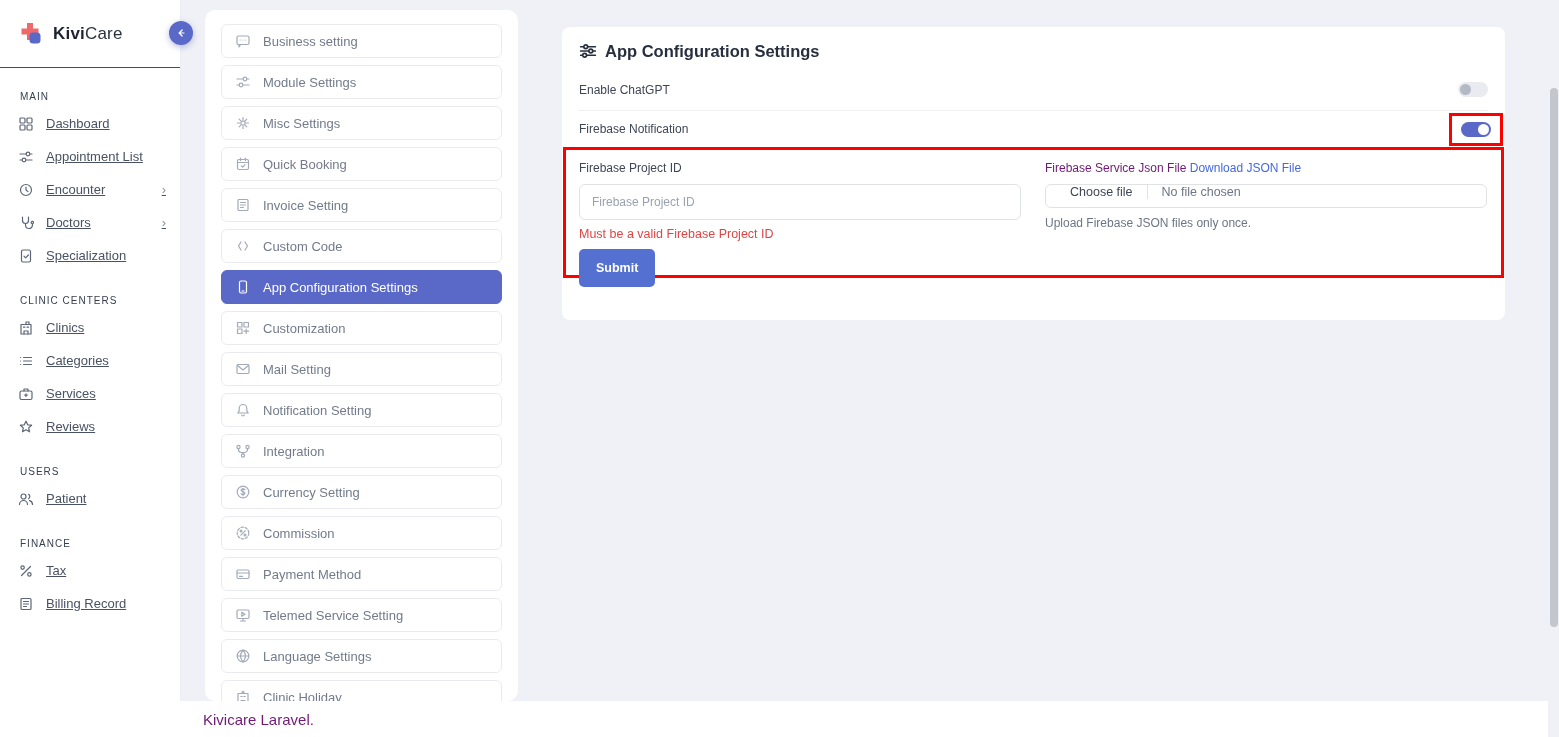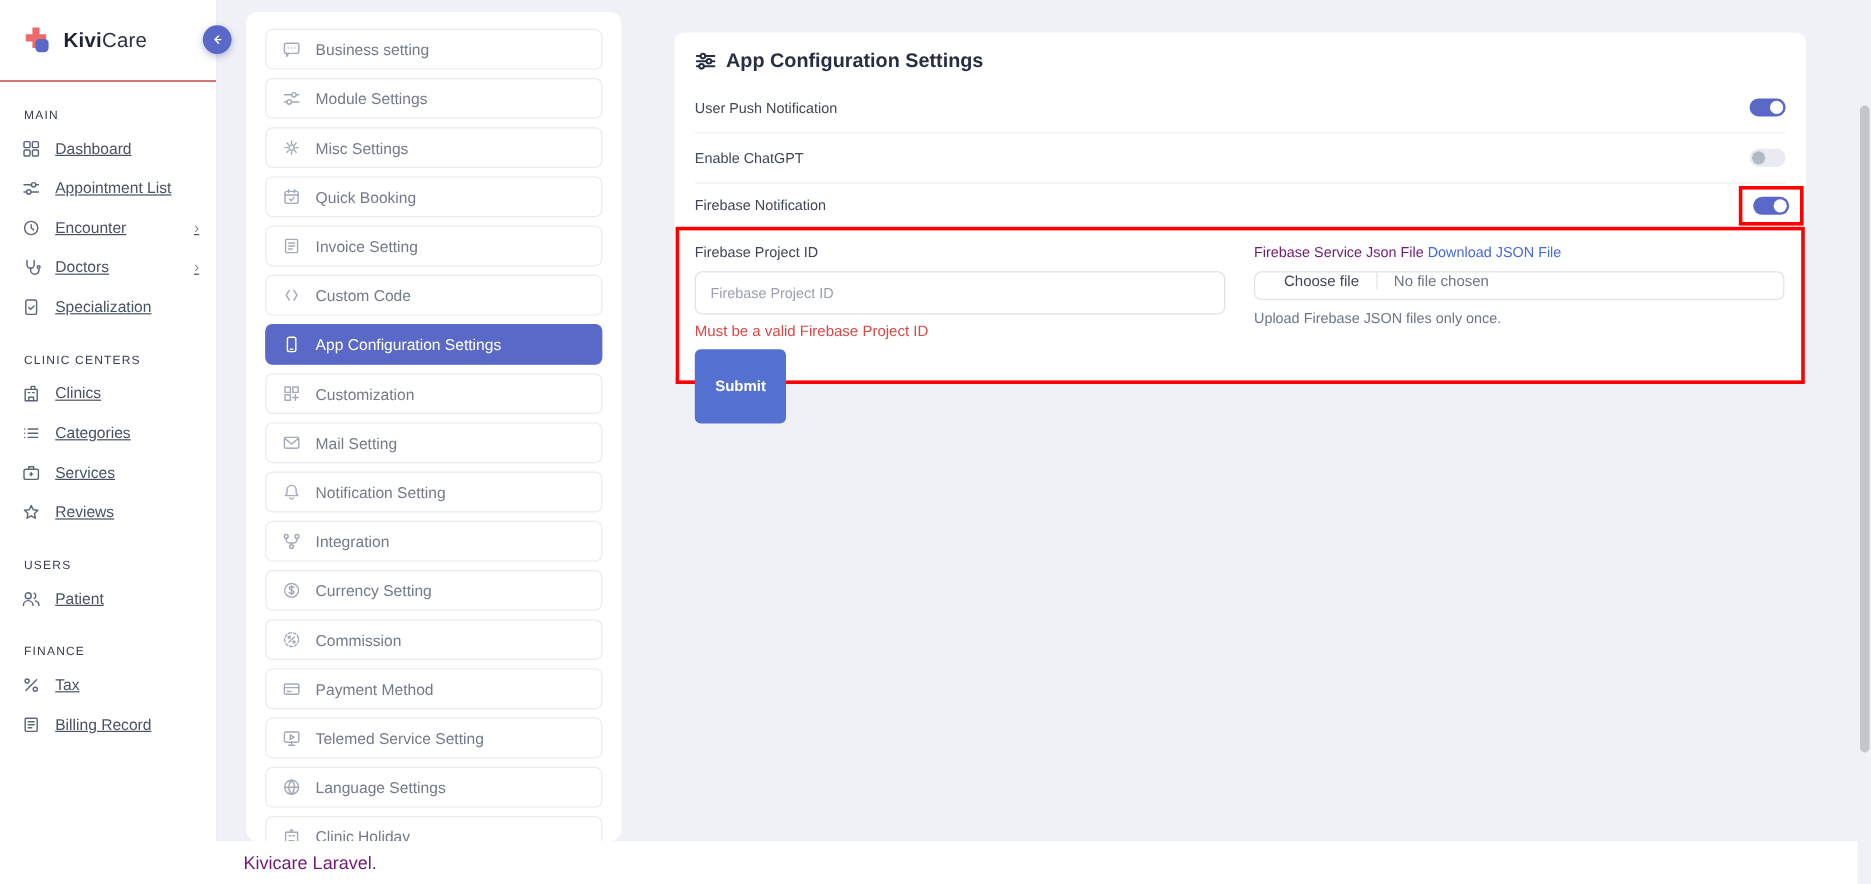--- a/index.html
+++ b/index.html
@@ -99,21 +99,21 @@
   .fb-label .muted { color:#701a75; }
   .fb-link { color:#4468e0; text-decoration:none; cursor:pointer; }
   .fb-input {
     width:100%; height:36px; border:1px solid #dfe3e8; border-radius:6px;
     padding:0 12px; font-size:12px; font-family:"Liberation Sans", sans-serif;
     color:#3f4655; background:#fff; outline:none;
   }
   .fb-input::placeholder { color:#9aa1af; }
   .fb-error { font-size:12.5px; color:#e04545; margin-top:7px; }
   .submit-btn {
-    margin-top:8px; padding:24px 17px; background:#5471d1; color:#fff;
+    margin-top:8px; padding:12px 17px; background:#5471d1; color:#fff;
     font-size:12.5px; font-weight:700; border:none; border-radius:5px;
     cursor:pointer; font-family:"Liberation Sans", sans-serif;
   }
   .file-box {
     height:24px; border:1px solid #dfe3e8; border-radius:6px; background:#fff;
     display:flex; align-items:flex-start; overflow:hidden; cursor:pointer;padding-left:10px;
   }
   .file-btn {
     display:flex; align-items:center; padding:0 14px; font-size:12.5px;
     color:#3f4655; border-right:1px solid #dfe3e8; white-space:nowrap;
@@ -450,26 +450,20 @@
           <circle cx="6" cy="4.2" r="1.7" fill="#fff"></circle>
           <circle cx="10.5" cy="8" r="1.7" fill="#fff"></circle>
           <circle cx="5" cy="11.8" r="1.7" fill="#fff"></circle>
         </svg>
       </span>
     <span>App Configuration Settings</span>
   </div>
 
   <div id="toggle-rows">
       <div class="toggle-row">
-        <span class="row-label">User Push Notification</span>
-        <div class="toggle on">
-          <span class="knob"></span>
-        </div>
-      </div>
-      <div class="toggle-row">
         <span class="row-label">Enable ChatGPT</span>
         <div class="toggle off">
           <span class="knob"></span>
         </div>
       </div>
       <div class="toggle-row last">
         <span class="row-label">Firebase Notification</span>
         <div class="red-wrap">
           <div class="toggle on">
             <span class="knob"></span>

